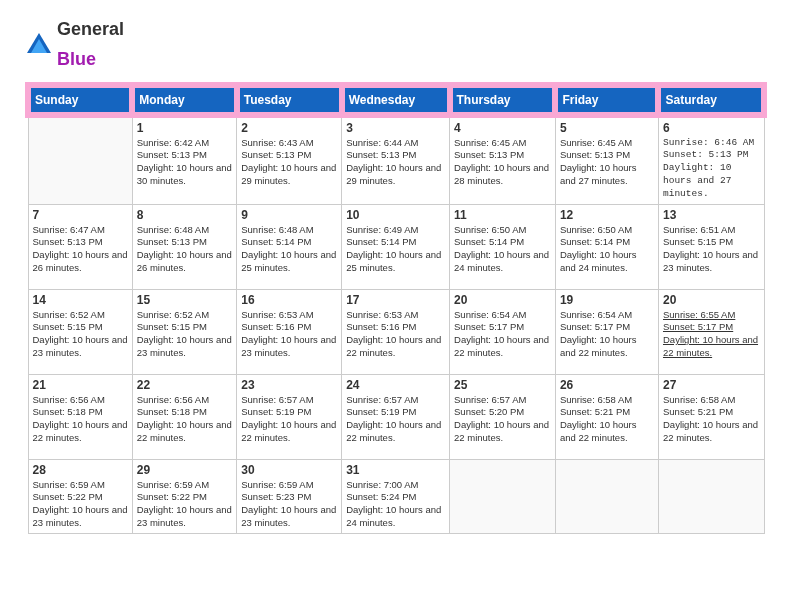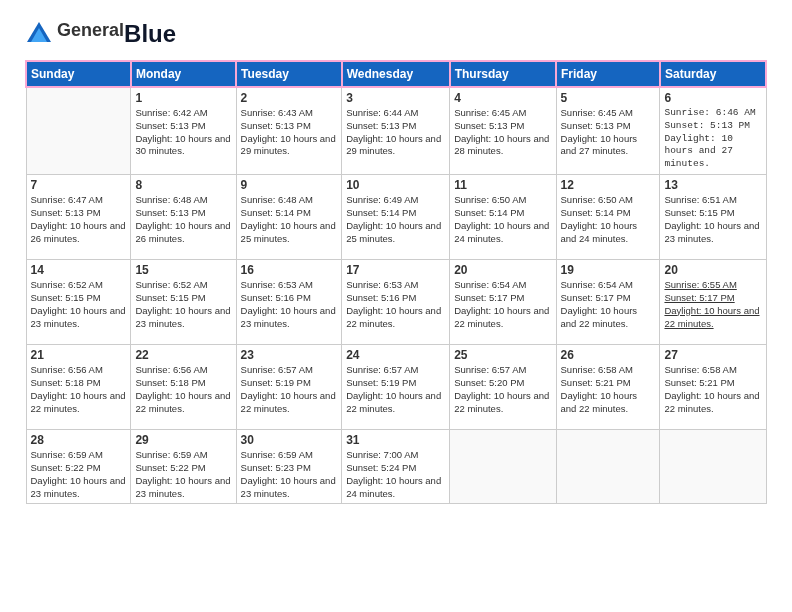--- a/index.html
+++ b/index.html
@@ -20,32 +20,33 @@
       justify-content: space-between;
       align-items: flex-start;
       margin-bottom: 12px;
     }
     .logo {
       display: flex;
       align-items: center;
     }
     .logo-text {
       display: flex;
-      flex-direction: row;
+      flex-direction: column;
       line-height: 1.1;
+      gap: 10px;
     }
     .logo-general {
       font-size: 18px;
       font-weight: bold;
       color: #333;
     }
     .logo-blue {
-      font-size: 24px;
-      font-weight: bold;
-      color: #0f172a;
+      font-size: 18px;
+      font-weight: bold;
+      color: #a21caf;
     }
     .logo-icon {
       width: 28px;
       height: 28px;
       margin-right: 4px;
     }
     .title-section {
       text-align: right;
     }
     .month-title {
@@ -62,21 +63,21 @@
       border-collapse: collapse;
       font-size: 10.5px;
     }
     .calendar th {
       background-color: #1565c0;
       color: #fff;
       padding: 5px 4px;
       text-align: left;
       font-size: 12px;
       font-weight: bold;
-      border: 2px solid #f9a8d4;
+      border: 6px solid #f9a8d4;
     }
     .calendar td {
       border: 1px solid #ccc;
       vertical-align: top;
       padding: 3px 4px;
       width: 113px;
       height: 85px;
     }
     .day-num {
       font-size: 12px;

